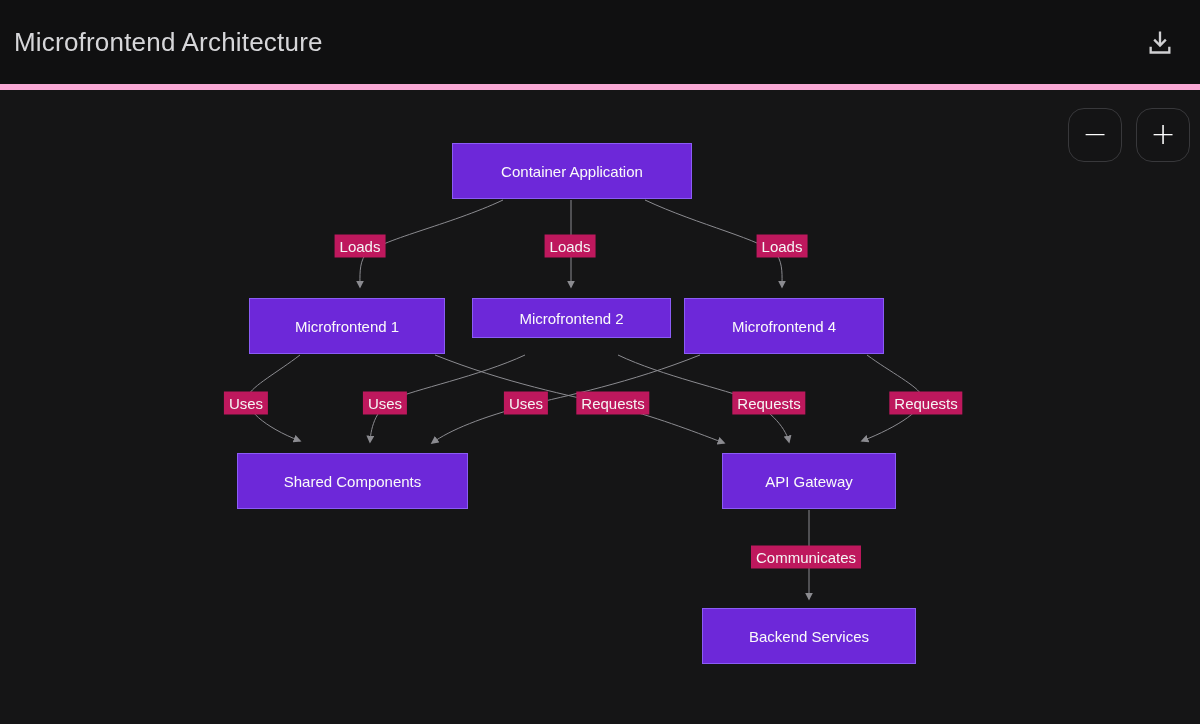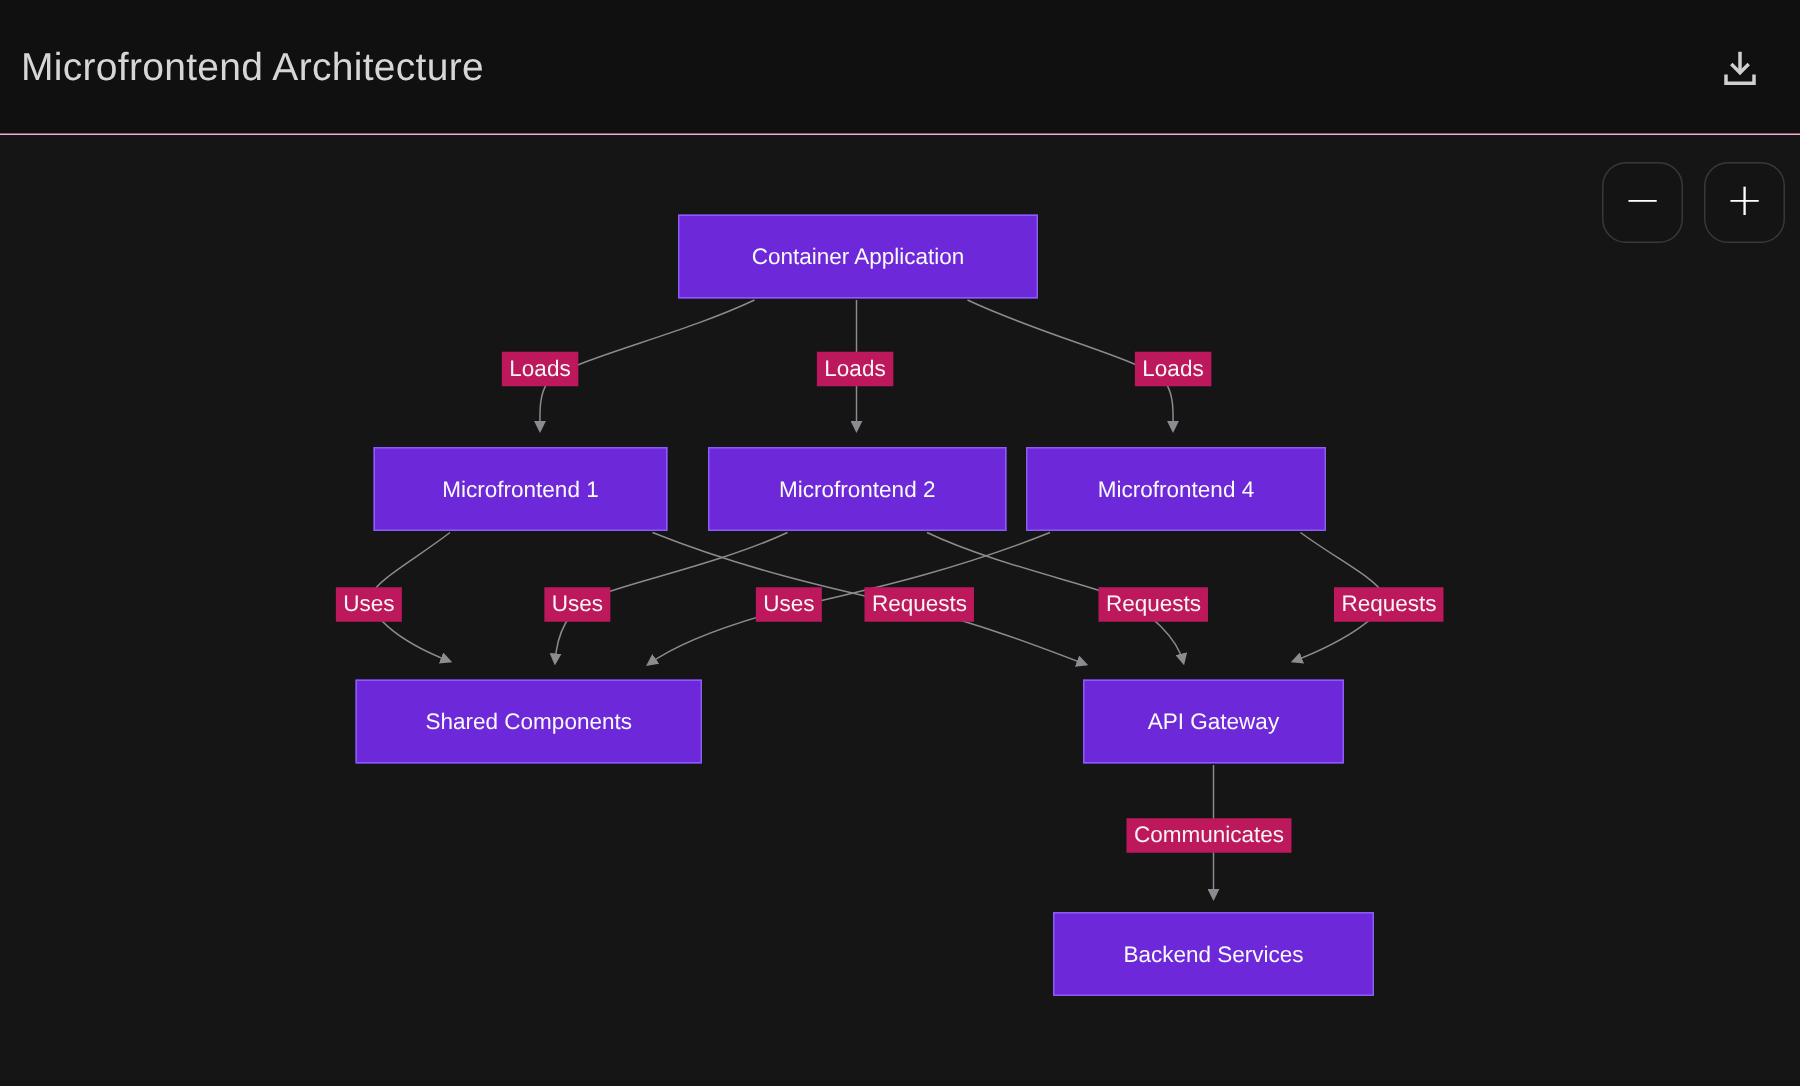--- a/index.html
+++ b/index.html
@@ -9,21 +9,21 @@
     font-family: "Liberation Sans", "DejaVu Sans", sans-serif;
     position: relative;
   }
 
   
   .header {
     position: absolute;
     left: 0; top: 0;
     width: 1200px; height: 90px;
     background: #101011;
-    border-bottom: 1px solid #f9a8d4;
+    border-bottom: 6px solid #f9a8d4;
     display: flex;
     align-items: center;
     justify-content: space-between;
     padding: 0 22px 0 14px;
     z-index: 5;
   }
   .page-title {
     color: #d6d6d9;
     font-size: 26px;
     font-weight: 500;
@@ -160,21 +160,21 @@
   <div class="edge-label" style="left:926px; top:312px;">Requests</div>
 
   <div class="edge-label" style="left:806px; top:466px;">Communicates</div>
 
   <div class="node" style="left:452px; top:52px;  width:240px; height:56px;">
     <span>Container Application</span>
   </div>
   <div class="node" style="left:249px; top:207px; width:196px; height:56px;">
     <span>Microfrontend 1</span>
   </div>
-  <div class="node" style="left:472px; top:207px; width:199px; height:56px;align-items:center;">
+  <div class="node" style="left:472px; top:207px; width:199px; height:40px;align-items:center;">
     <span>Microfrontend 2</span>
   </div>
   <div class="node" style="left:684px; top:207px; width:200px; height:56px;">
     <span>Microfrontend 4</span>
   </div>
   <div class="node" style="left:237px; top:362px; width:231px; height:56px;">
     <span>Shared Components</span>
   </div>
   <div class="node" style="left:702px; top:517px; width:214px; height:56px;">
     <span>Backend Services</span>

